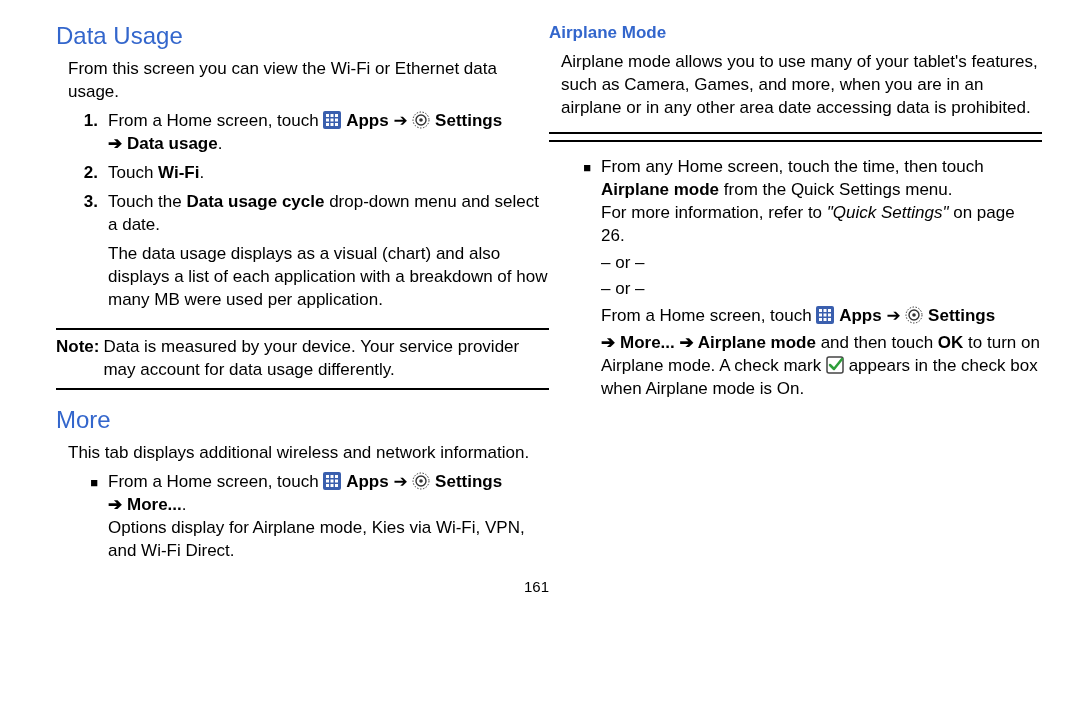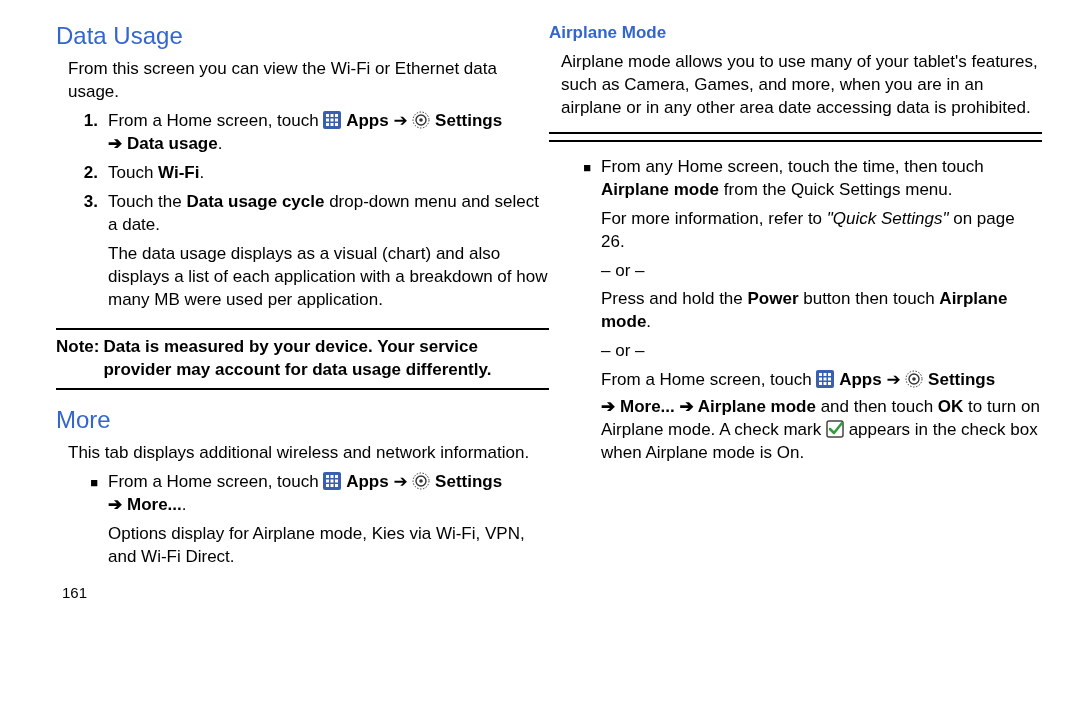--- a/index.html
+++ b/index.html
@@ -50,29 +50,29 @@
   .step-body{flex:1;}
   .step-body p{margin-top:6px;}
   .hr{
     height:2px;background:#000;margin:12px 0 6px 0;
   }
   .hr2{
     height:2px;background:#000;margin:6px 0 14px 0;
   }
   .note-line{display:flex;}
   .note-lbl{font-weight:700;flex-shrink:0;}
-  .note-txt{padding-left:4px;font-weight:bold;}
+  .note-txt{padding-left:4px;}
   .bullet-row{display:flex;margin:6px 0 4px 0;}
   .bullet{
     width:42px;flex-shrink:0;text-align:right;padding-right:10px;
     font-size:13px;padding-top:3px;
   }
   .bullet-body{flex:1;}
-  .bullet-body p{margin-top:6px;}
-  .page-num{margin-top:10px;font-size:15px;padding-left:6px;}
+  .bullet-body p{}
+  .page-num{margin-top:10px;font-size:15px;padding-left:6px;text-align:right;}
   b{font-weight:700;}
   .nowrap{white-space:nowrap;}
   svg{vertical-align:-3px;}
   em{font-style:italic;}
 </style>
 </head>
 <body>
 
 <svg width="0" height="0" style="position:absolute">
   <defs>
@@ -187,23 +187,20 @@
     <div class="hr2"></div>
 
     <div class="bullet-row">
       <div class="bullet">■</div>
       <div class="bullet-body">
         <span>From any Home screen, touch the time, then touch </span><b>Airplane mode</b><span> from the Quick Settings menu.</span>
         <p>
           <span>For more information, refer to </span><em>"Quick Settings"</em><span>  on page 26.</span>
         </p>
         <p>– or –</p>
-        <p>
-          <span>Press and hold the </span><b>Power</b><span> button then touch </span><b>Airplane mode</b><span>.</span>
-        </p>
         <p>– or –</p>
         <p>
           <span>From a Home screen, touch </span>
           <span class="nowrap"><svg width="18" height="18">
                 <use href="#ic-apps"></use>
               </svg></span>
           <b>Apps</b>
           <span> ➔ </span>
           <span class="nowrap"><svg width="18" height="18">
                 <use href="#ic-gear"></use>

